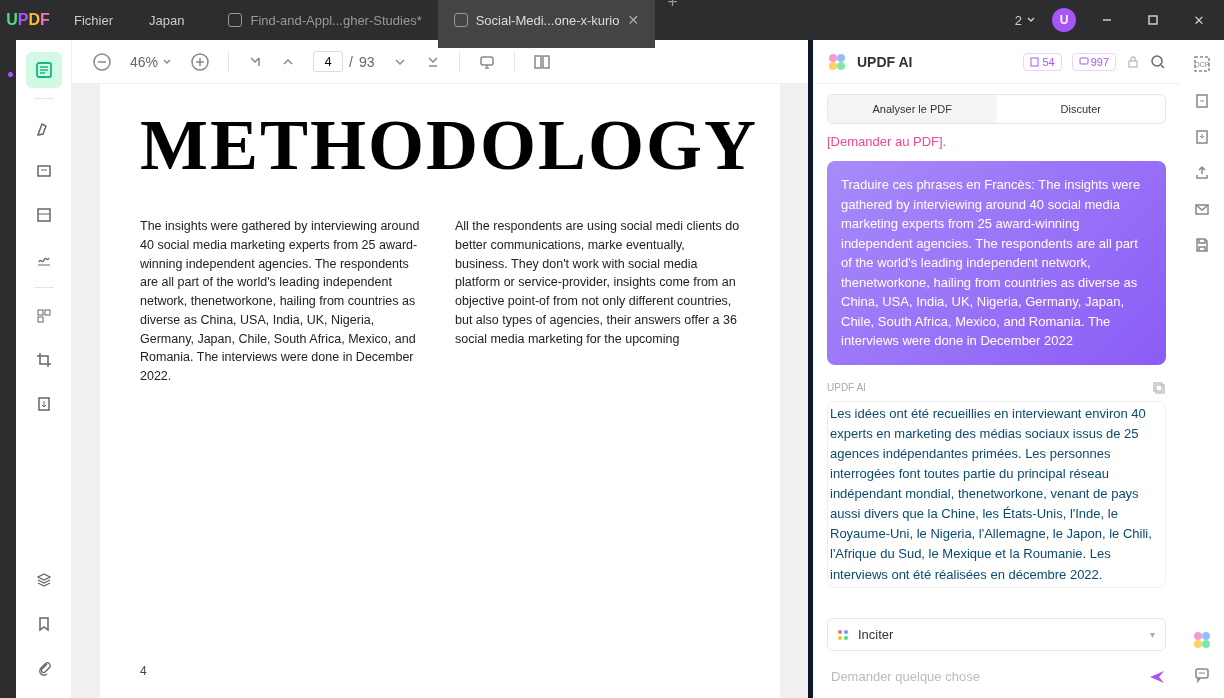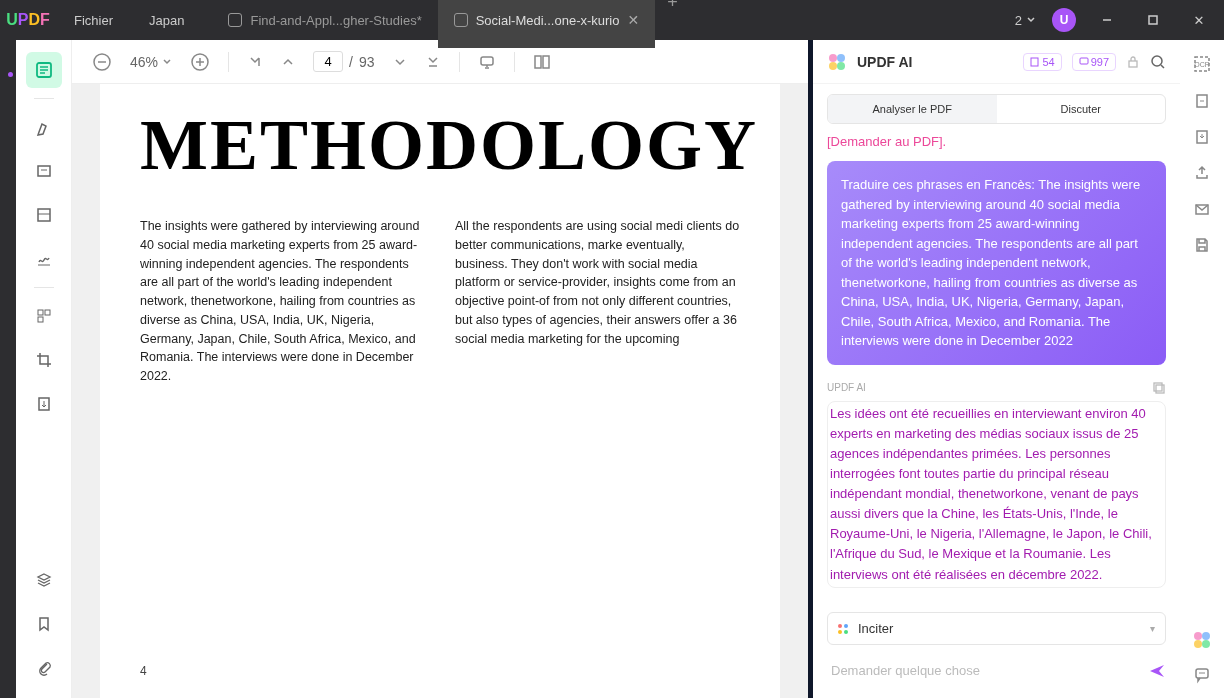--- a/index.html
+++ b/index.html
@@ -47,27 +47,27 @@
 .lock-icon{color:#bbb}
 .search-icon{color:#666;cursor:pointer}
 .seg{display:flex;margin:10px 14px;border:1px solid #e5e5e5;border-radius:6px;overflow:hidden;font-size:11px}
 .seg-btn{flex:1;padding:8px;text-align:center;cursor:pointer;color:#333}
 .seg-btn.active{background:#f3f4f6}
 .chat{flex:1;overflow:auto;padding:0 14px}
 .sys-note{font-size:13px;color:#ec4899;margin-bottom:12px}
 .user-msg{background:linear-gradient(135deg,#a78bfa,#8b5cf6);color:#fff;padding:14px;border-radius:8px;font-size:13px;line-height:1.5;margin-bottom:16px}
 .ai-label{font-size:10px;color:#aaa;margin-bottom:6px;display:flex;align-items:center;justify-content:space-between}
 .copy-btn{color:#bbb;cursor:pointer}
-.ai-msg{background:#fff;border:1px solid #eee;border-radius:8px;padding:2px;font-size:13px;line-height:1.55;color:#a21caf;margin-bottom:8px}
+.ai-msg{background:#fff;border:1px solid #eee;border-radius:8px;padding:2px;font-size:13px;line-height:1.55;color:#0c4a6e;margin-bottom:8px}
 .suggest{margin:10px 14px;border:1px solid #e5e5e5;border-radius:6px;padding:8px 10px;display:flex;align-items:center;gap:10px;font-size:13px;color:#333}
 .dots{display:grid;grid-template-columns:repeat(2,4px);gap:2px}
 .dots i{width:4px;height:4px;border-radius:50%}
 .dots i:nth-child(1){background:#f87171}.dots i:nth-child(2){background:#60a5fa}.dots i:nth-child(3){background:#fbbf24}.dots i:nth-child(4){background:#4ade80}
 .chev{margin-left:auto;color:#aaa;font-size:10px}
-.input-row{margin:0 14px 12px;display:flex;align-items:center;gap:12px}
+.input-row{margin:0 14px 6px;display:flex;align-items:center;gap:12px}
 .input-row input{flex:1;border:none;font-size:13px;padding:8px 4px;color:#333;outline:none}
 .input-row input::placeholder{color:#bbb}
 .send-btn{color:#a855f7;cursor:pointer}
 .right-rail{width:44px;background:#fff;display:flex;flex-direction:column;align-items:center;padding-top:14px;gap:18px;color:#888}
 .right-rail .rbtn{cursor:pointer}
 .right-rail .bottom{margin-top:auto;margin-bottom:14px;display:flex;flex-direction:column;gap:16px;align-items:center}
 svg{display:block}
 .tiny-dot{position:absolute;left:8px;top:72px;width:5px;height:5px;background:#a855f7;border-radius:50%}
 </style>
 </head>

